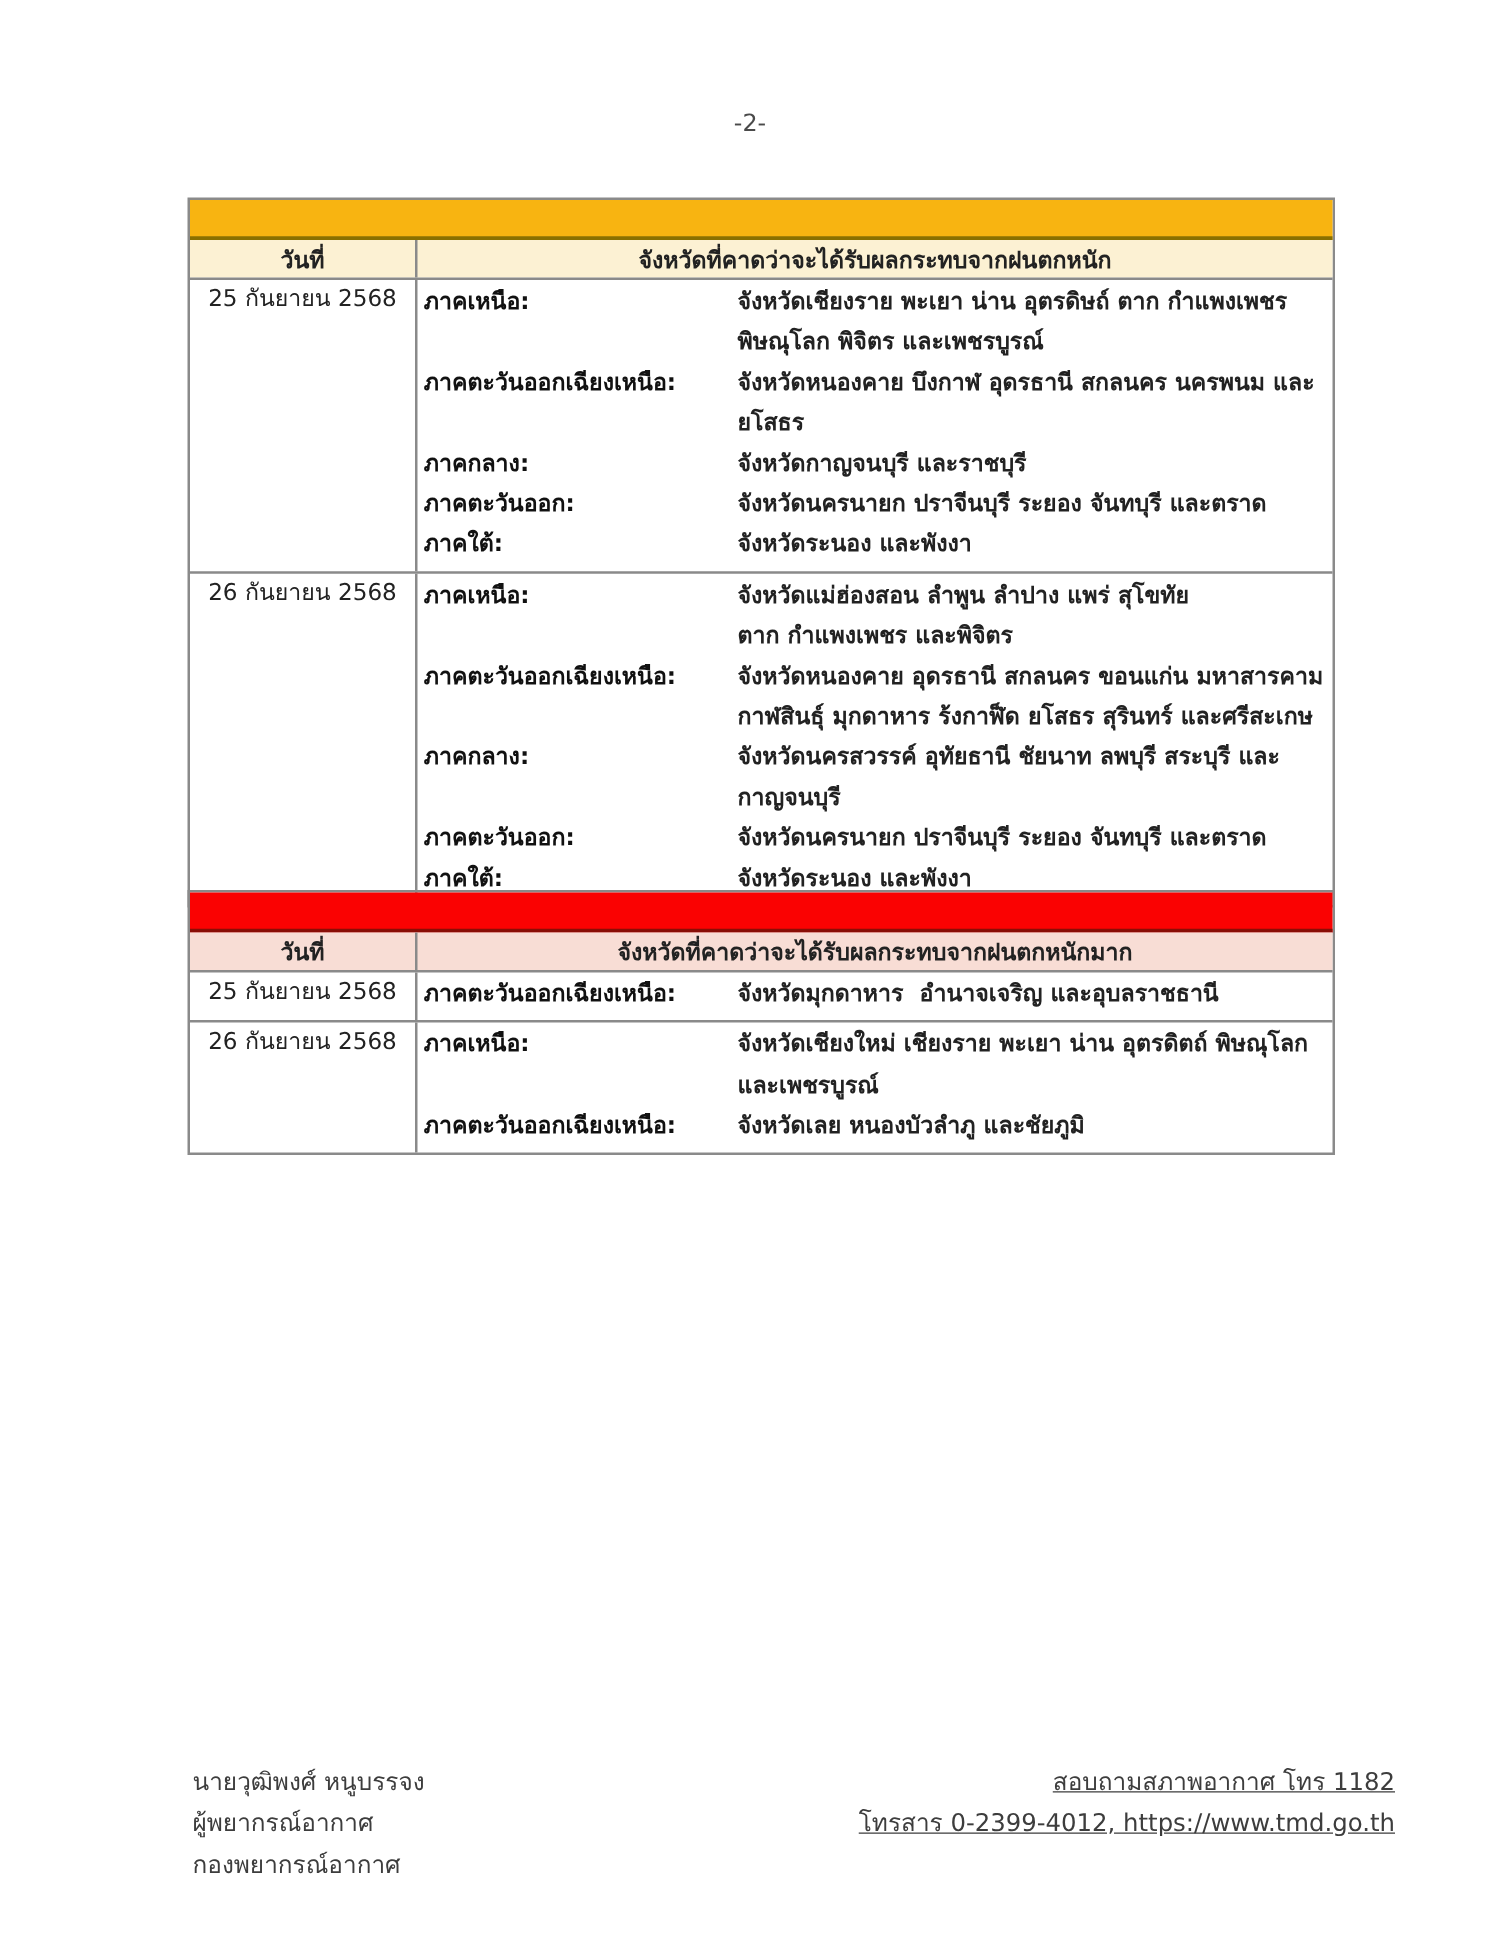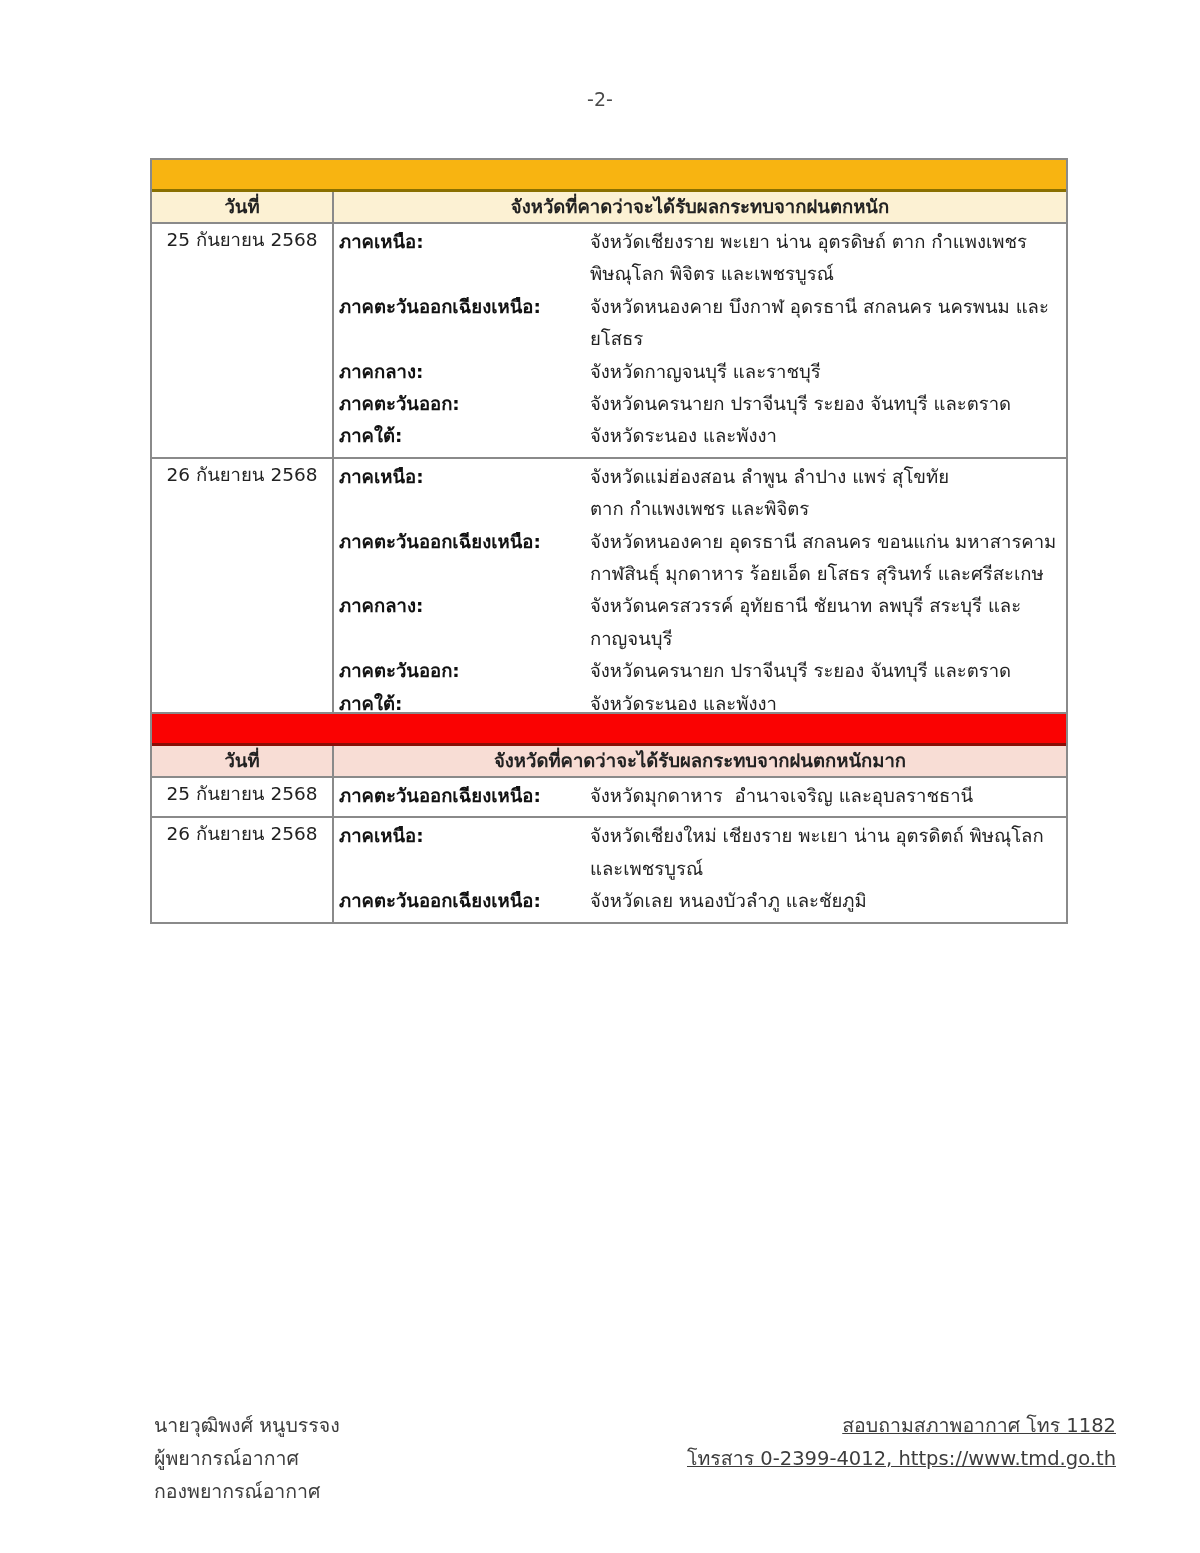--- a/index.html
+++ b/index.html
@@ -16,34 +16,34 @@
     text-align:center;font-size:19px;color:#4a4a4a;
   }
   .rain-table{
     position:absolute;left:150px;width:914px;
     border:2px solid #8a8a8a;
     font-size:18.5px;line-height:32.4px;
   }
   .rain-table--heavy{top:158px;}
   .rain-table--very-heavy{top:712px;}
   .band{height:29px;border-bottom:3px solid transparent;}
-  .thead{display:flex;font-weight:bold;font-family:Liberation Mono, monospace;}
+  .thead{display:flex;font-weight:bold;}
   .th{padding-top:1px;height:29px;text-align:center;}
   .th-date{flex:0 0 180px;border-right:2px solid #8a8a8a;}
   .th-title{flex:1;}
   .trow{display:flex;border-top:2px solid #8a8a8a;}
   .td-date{
     flex:0 0 180px;border-right:2px solid #8a8a8a;
     text-align:center;padding-top:0;
   }
   .td-content{flex:1;padding:2px 6px 4px 5px;}
   .region-row{display:flex;gap:44px;}
   .region-label{flex:0 0 207px;font-weight:bold;color:#111;}
   .prov-lines{flex:1;}
-  .prov-line{white-space:pre-wrap;}
+  .prov-line{white-space:pre-wrap;font-weight:bold;}
   .footer{
     position:absolute;top:1410px;left:154px;right:84px;
     display:flex;justify-content:space-between;
     font-size:19.5px;line-height:32.8px;color:#3d3d3d;
   }
   .footer-left{text-align:left;}
   .footer-right{text-align:right;text-decoration:underline;}
 </style>
 </head>
 <body>
@@ -101,21 +101,21 @@
             <div class="region-label">ภาคเหนือ:</div>
             <div class="prov-lines">
               <div class="prov-line">จังหวัดแม่ฮ่องสอน ลำพูน ลำปาง แพร่ สุโขทัย</div>
               <div class="prov-line">ตาก กำแพงเพชร และพิจิตร</div>
             </div>
           </div>
           <div class="region-row">
             <div class="region-label">ภาคตะวันออกเฉียงเหนือ:</div>
             <div class="prov-lines">
               <div class="prov-line">จังหวัดหนองคาย อุดรธานี สกลนคร ขอนแก่น มหาสารคาม</div>
-              <div class="prov-line">กาฬสินธุ์ มุกดาหาร ร้อยเอ็ด ยโสธร สุรินทร์ และศรีสะเกษ</div>
+              <div class="prov-line">กาฬสินธุ์ มุกดาหาร ร้งกาฬ็ด ยโสธร สุรินทร์ และศรีสะเกษ</div>
             </div>
           </div>
           <div class="region-row">
             <div class="region-label">ภาคกลาง:</div>
             <div class="prov-lines">
               <div class="prov-line">จังหวัดนครสวรรค์ อุทัยธานี ชัยนาท ลพบุรี สระบุรี และกาญจนบุรี</div>
             </div>
           </div>
           <div class="region-row">
             <div class="region-label">ภาคตะวันออก:</div>

